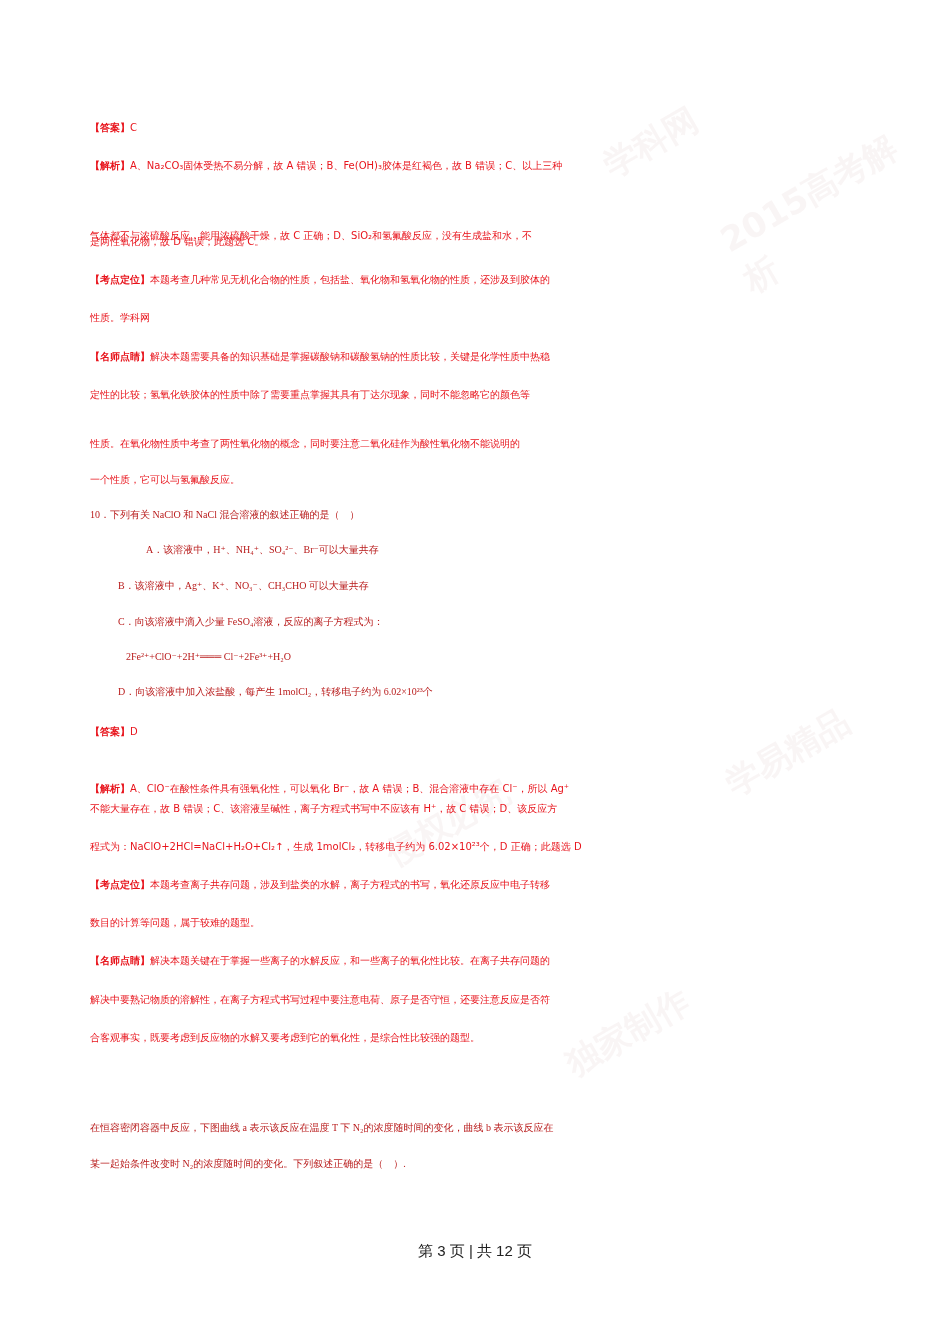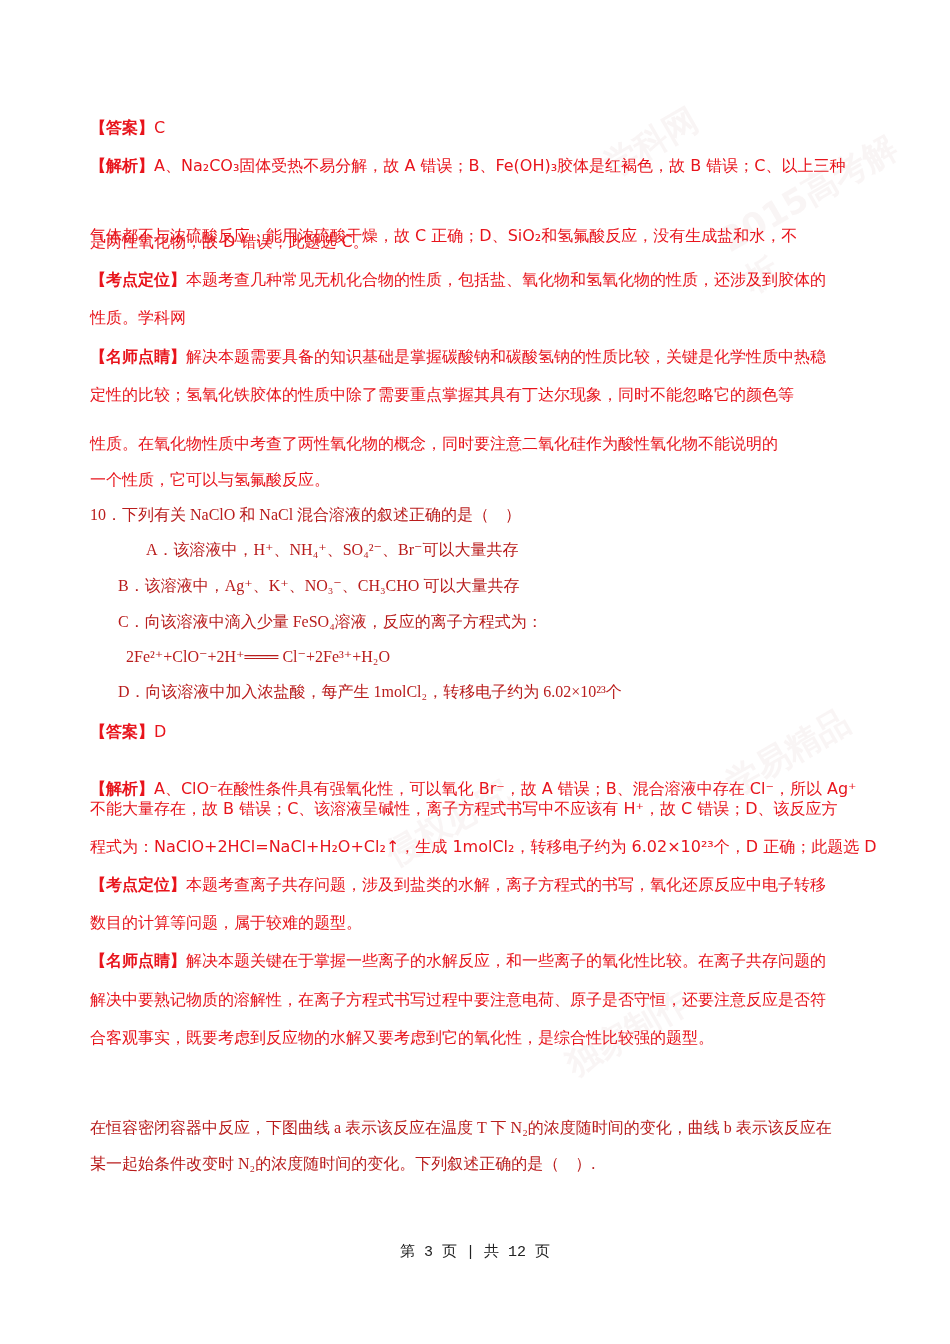--- a/index.html
+++ b/index.html
@@ -1,26 +1,26 @@
 <!DOCTYPE html>
 <html><head>
 <meta charset="utf-8">
 <style>
   html, body { margin: 0; padding: 0; background: #ffffff; }
   body { width: 950px; height: 1344px; position: relative; overflow: hidden;
          font-family: "DejaVu Serif", "Liberation Serif", serif; }
   .page { position: absolute; left: 0; top: 0; width: 950px; height: 1344px; background: #fff; }
-  .line { position: absolute; left: 90px; white-space: nowrap; font-size: 16px; line-height: 20px; }
+  .line { position: absolute; left: 90px; white-space: nowrap; font-size: 10px; line-height: 20px; }
   .red { color: #e8141c; font-family: "DejaVu Sans", "Liberation Sans", sans-serif; }
   .black { color: #b91c1c; font-family: "Liberation Serif", "DejaVu Serif", serif; }
   .tag { font-weight: bold; }
   .indent1 { left: 118px; }
   .indent2 { left: 126px; }
   .footer { position: absolute; top: 1242px; left: 0; width: 950px; text-align: center;
-            font-size: 15px; color: #222; font-family: Liberation Mono, monospace; }
+            font-size: 15px; color: #222; font-family: Liberation Sans, sans-serif; }
   .wm { position: absolute; color: rgba(220,200,200,0.18); font-size: 34px; font-weight: bold;
         transform: rotate(-30deg); font-family: "DejaVu Sans", sans-serif; pointer-events: none; }
 </style>
 </head>
 <body>
 
 <div class="page">
 
   <div class="wm" style="left:600px;top:120px;">学科网</div>
   <div class="wm" style="left:720px;top:160px;">2015高考解析</div>

